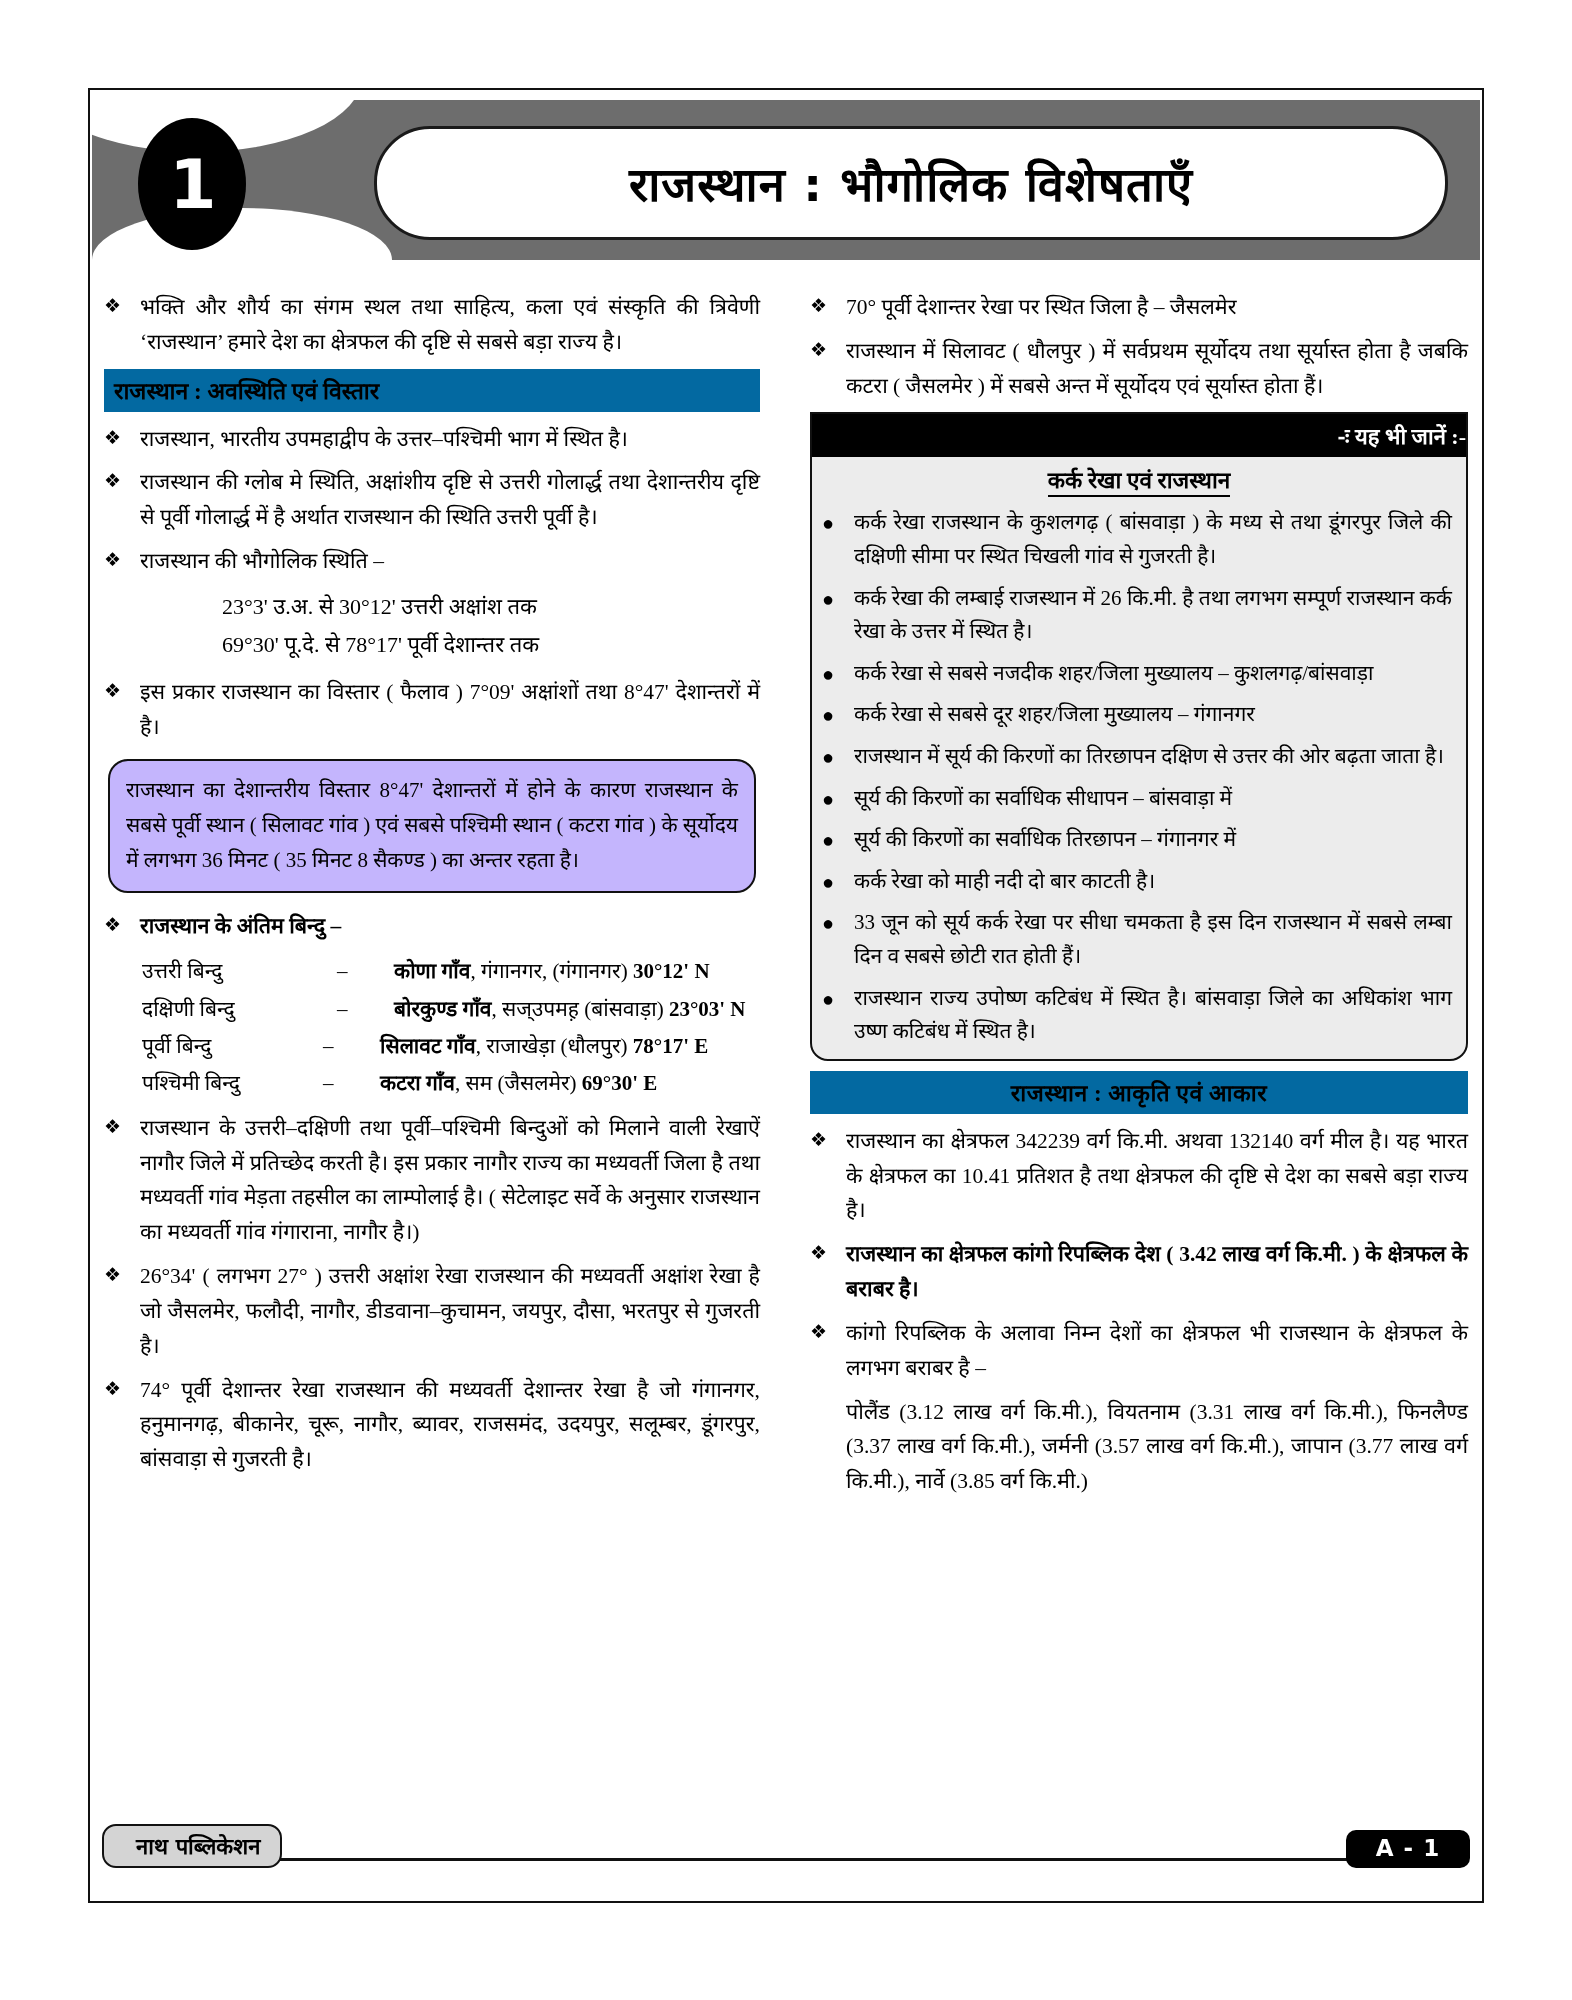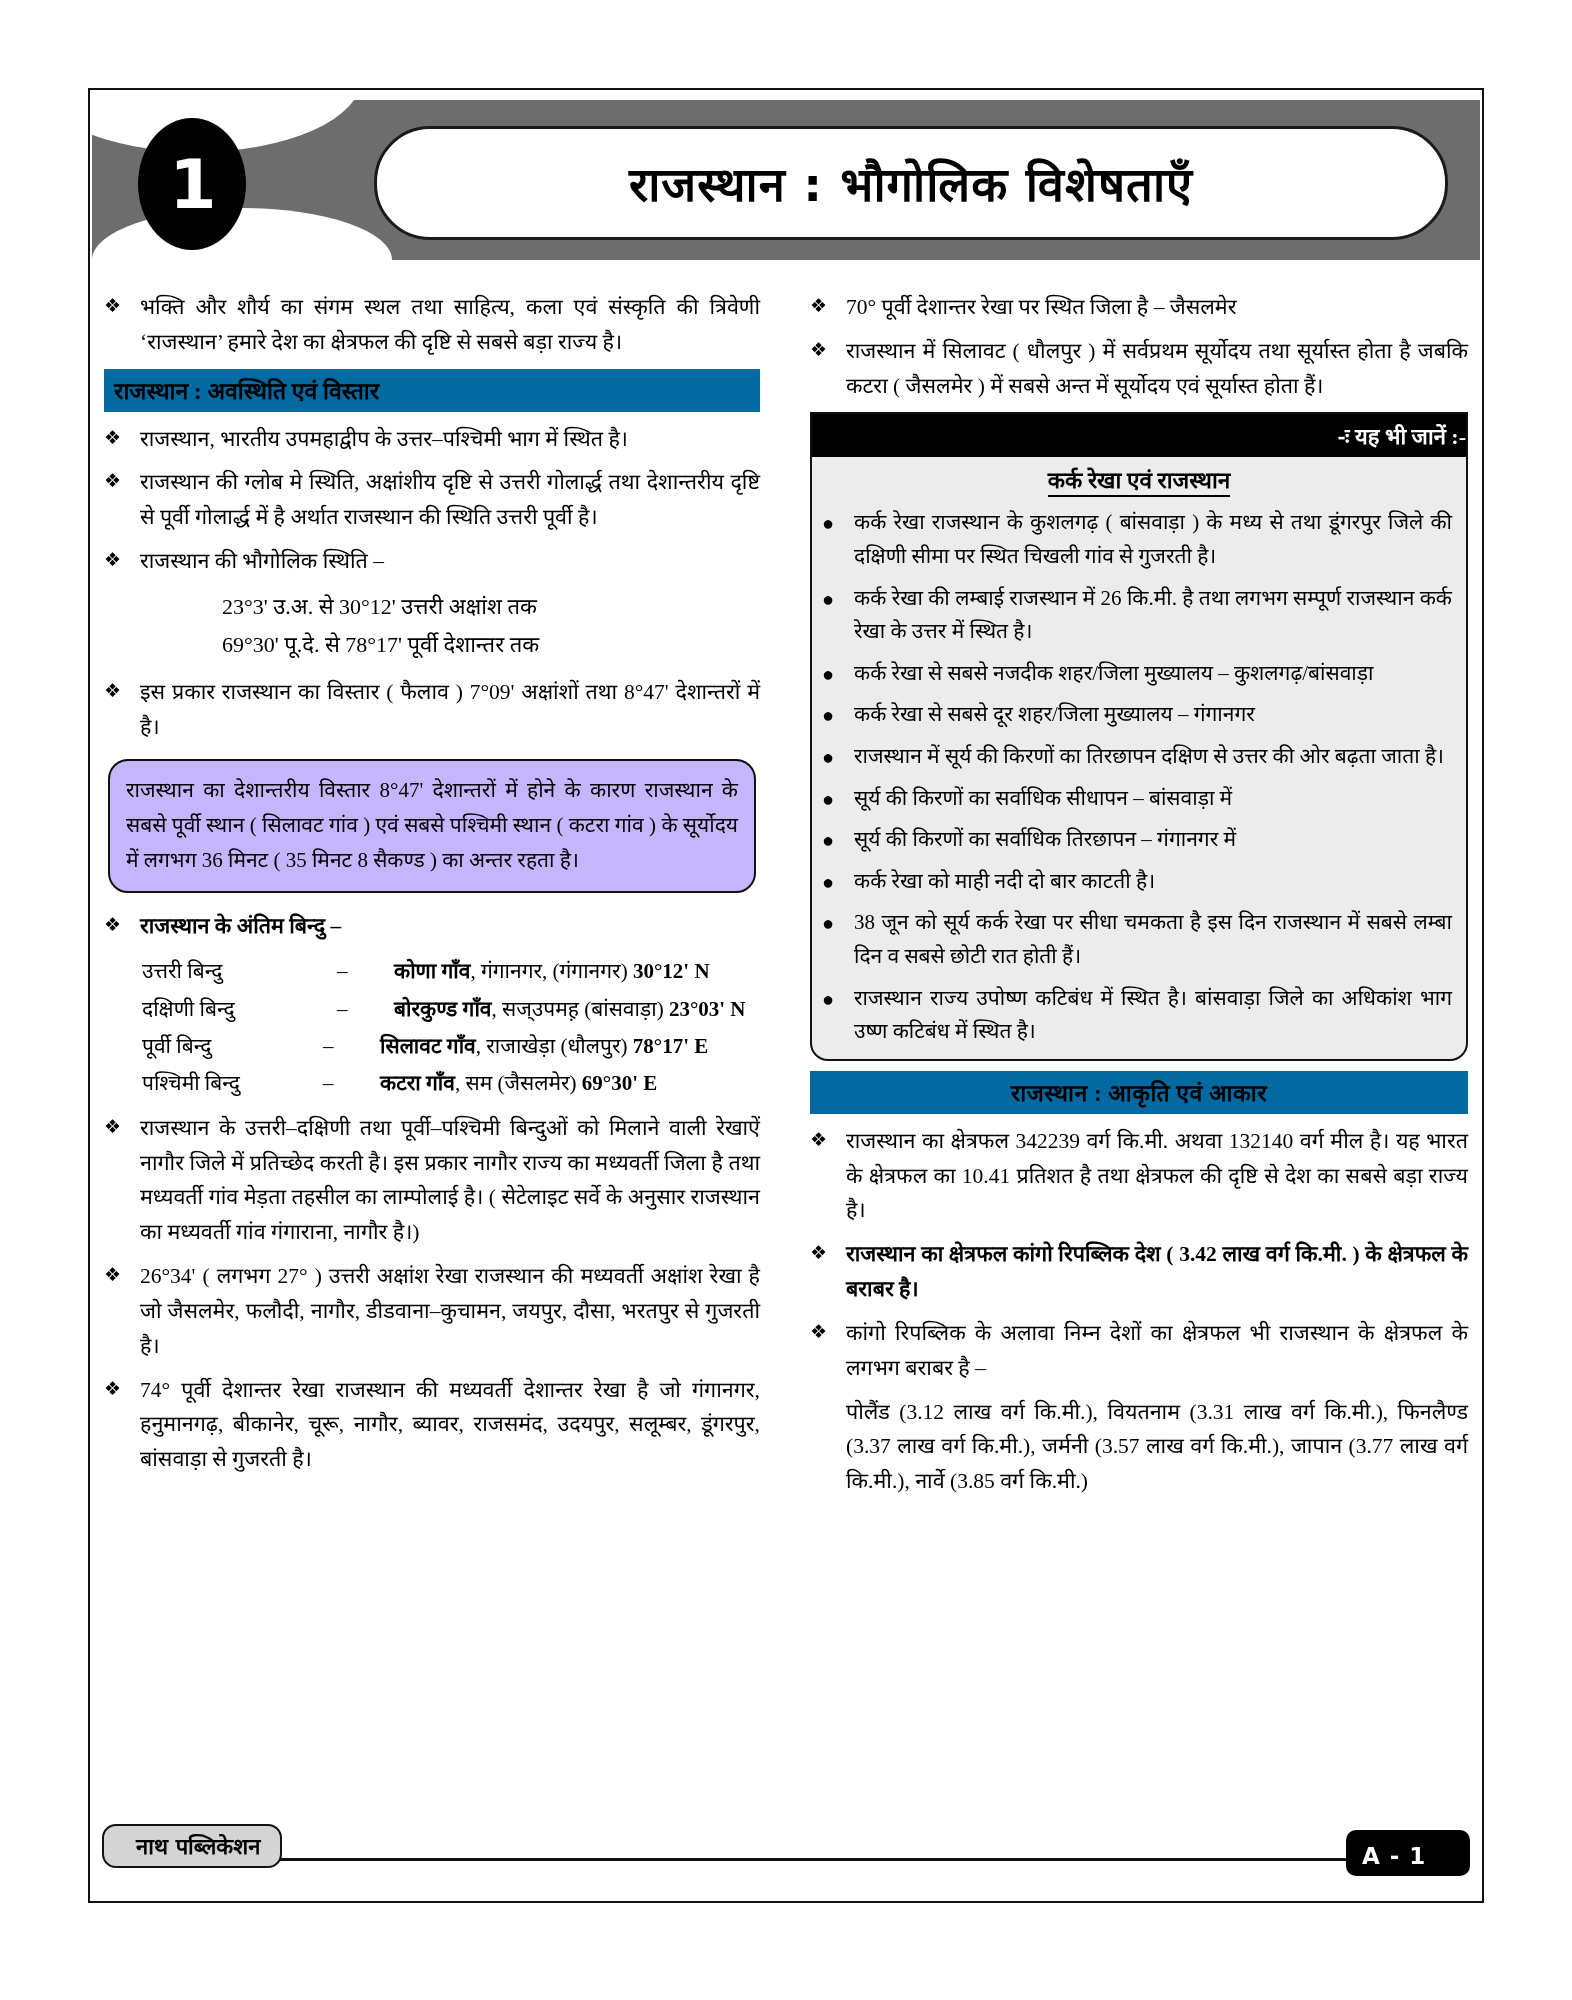--- a/index.html
+++ b/index.html
@@ -202,24 +202,25 @@
     border-radius:14px;
     font-family:"DejaVu Sans","Liberation Sans",sans-serif;
     font-size:22px;
     font-weight:bold;
     z-index:2;
   }
   .page-pill{
     position:absolute;
     right:10px; top:8px;
     min-width:92px;
-    padding:13px 16px 7px 16px;
+    padding:5px 16px 7px 16px;
     background:#000;
     color:#fff;
     border-radius:10px;
+    text-align:center;
     font-family:"DejaVu Sans","Liberation Sans",sans-serif;
     font-size:23px;
     font-weight:bold;
     z-index:2;
     letter-spacing:1px;
   }
 </style>
 </head>
 <body>
 
@@ -369,21 +370,21 @@
           <div class="bullet-row dot-row">
             <span class="bullet-mark">●</span>
             <span class="bullet-text">सूर्य की किरणों का सर्वाधिक तिरछापन – गंगानगर में</span>
           </div>
           <div class="bullet-row dot-row">
             <span class="bullet-mark">●</span>
             <span class="bullet-text">कर्क रेखा को माही नदी दो बार काटती है।</span>
           </div>
           <div class="bullet-row dot-row">
             <span class="bullet-mark">●</span>
-            <span class="bullet-text">38 जून को सूर्य कर्क रेखा पर सीधा चमकता है इस दिन राजस्थान में सबसे लम्बा दिन व सबसे छोटी रात होती हैं।</span>
+            <span class="bullet-text">33 जून को सूर्य कर्क रेखा पर सीधा चमकता है इस दिन राजस्थान में सबसे लम्बा दिन व सबसे छोटी रात होती हैं।</span>
           </div>
           <div class="bullet-row dot-row" style="margin-bottom:0;">
             <span class="bullet-mark">●</span>
             <span class="bullet-text">राजस्थान राज्य उपोष्ण कटिबंध में स्थित है। बांसवाड़ा जिले का अधिकांश भाग उष्ण कटिबंध में स्थित है।</span>
           </div>
         </div>
       </div>
 
       <div class="section-head center">राजस्थान : आकृति एवं आकार</div>
 

